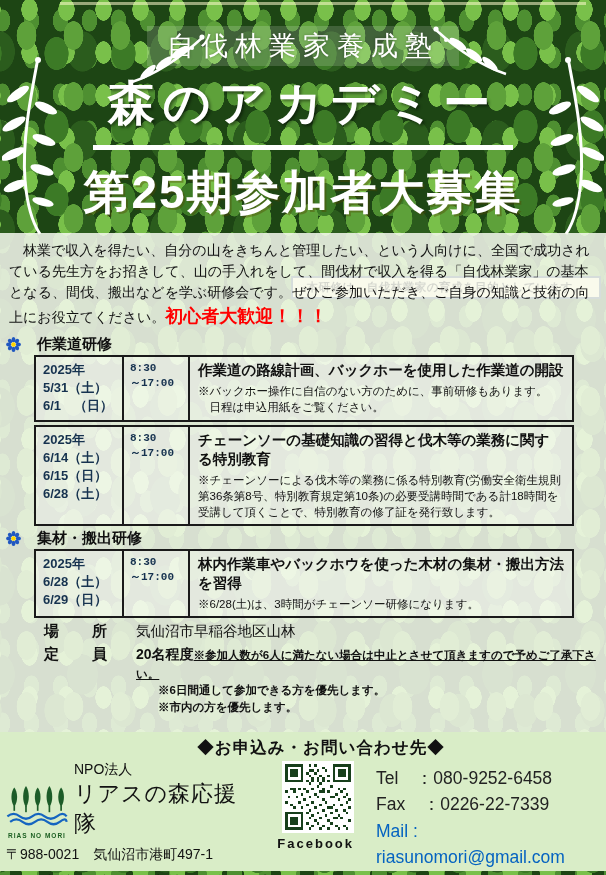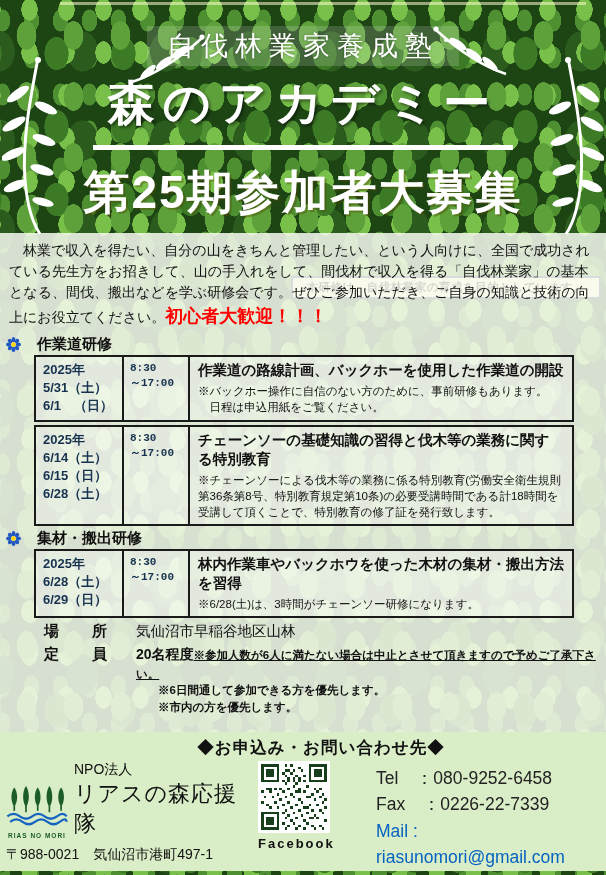--- a/index.html
+++ b/index.html
@@ -54,21 +54,21 @@
   
   .footer{position:absolute;left:0;right:0;bottom:4px;height:139px;background:#d9edc7;color:#111;}
   .footer-heading{text-align:center;font-size:16.5px;font-weight:bold;margin-top:5px;letter-spacing:1px;padding-left:36px;}
   .footer-cols{display:flex;padding:2px 6px 0;}
   .fc-left{width:252px;flex:0 0 252px;}
   .org-row{display:flex;align-items:flex-end;gap:6px;}
   .logo-caption{font-size:6.5px;font-weight:bold;color:#1b5e20;letter-spacing:1px;text-align:center;}
   .org-type{font-size:14px;margin-bottom:0px;}
   .org-name{font-size:22px;letter-spacing:1px;}
   .address{font-size:14px;margin-top:7px;}
-  .fc-mid{width:96px;flex:0 0 96px;text-align:left;}
+  .fc-mid{width:96px;flex:0 0 96px;text-align:right;}
   .qr-box{background:#fff;display:inline-block;padding:3px;line-height:0;}
   .qr-label{font-size:13px;font-weight:bold;letter-spacing:2px;margin-top:2px;}
   .fc-right{flex:1;padding-left:22px;font-size:17.5px;line-height:1.5;color:#222;margin-top:4px;}
   .mail-link{color:#0563c1;cursor:pointer;}
   .bottom-note{text-align:center;font-size:17.5px;margin-top:1px;letter-spacing:0.5px;}
 </style>
 </head>
 <body>
 
 <div class="page">

